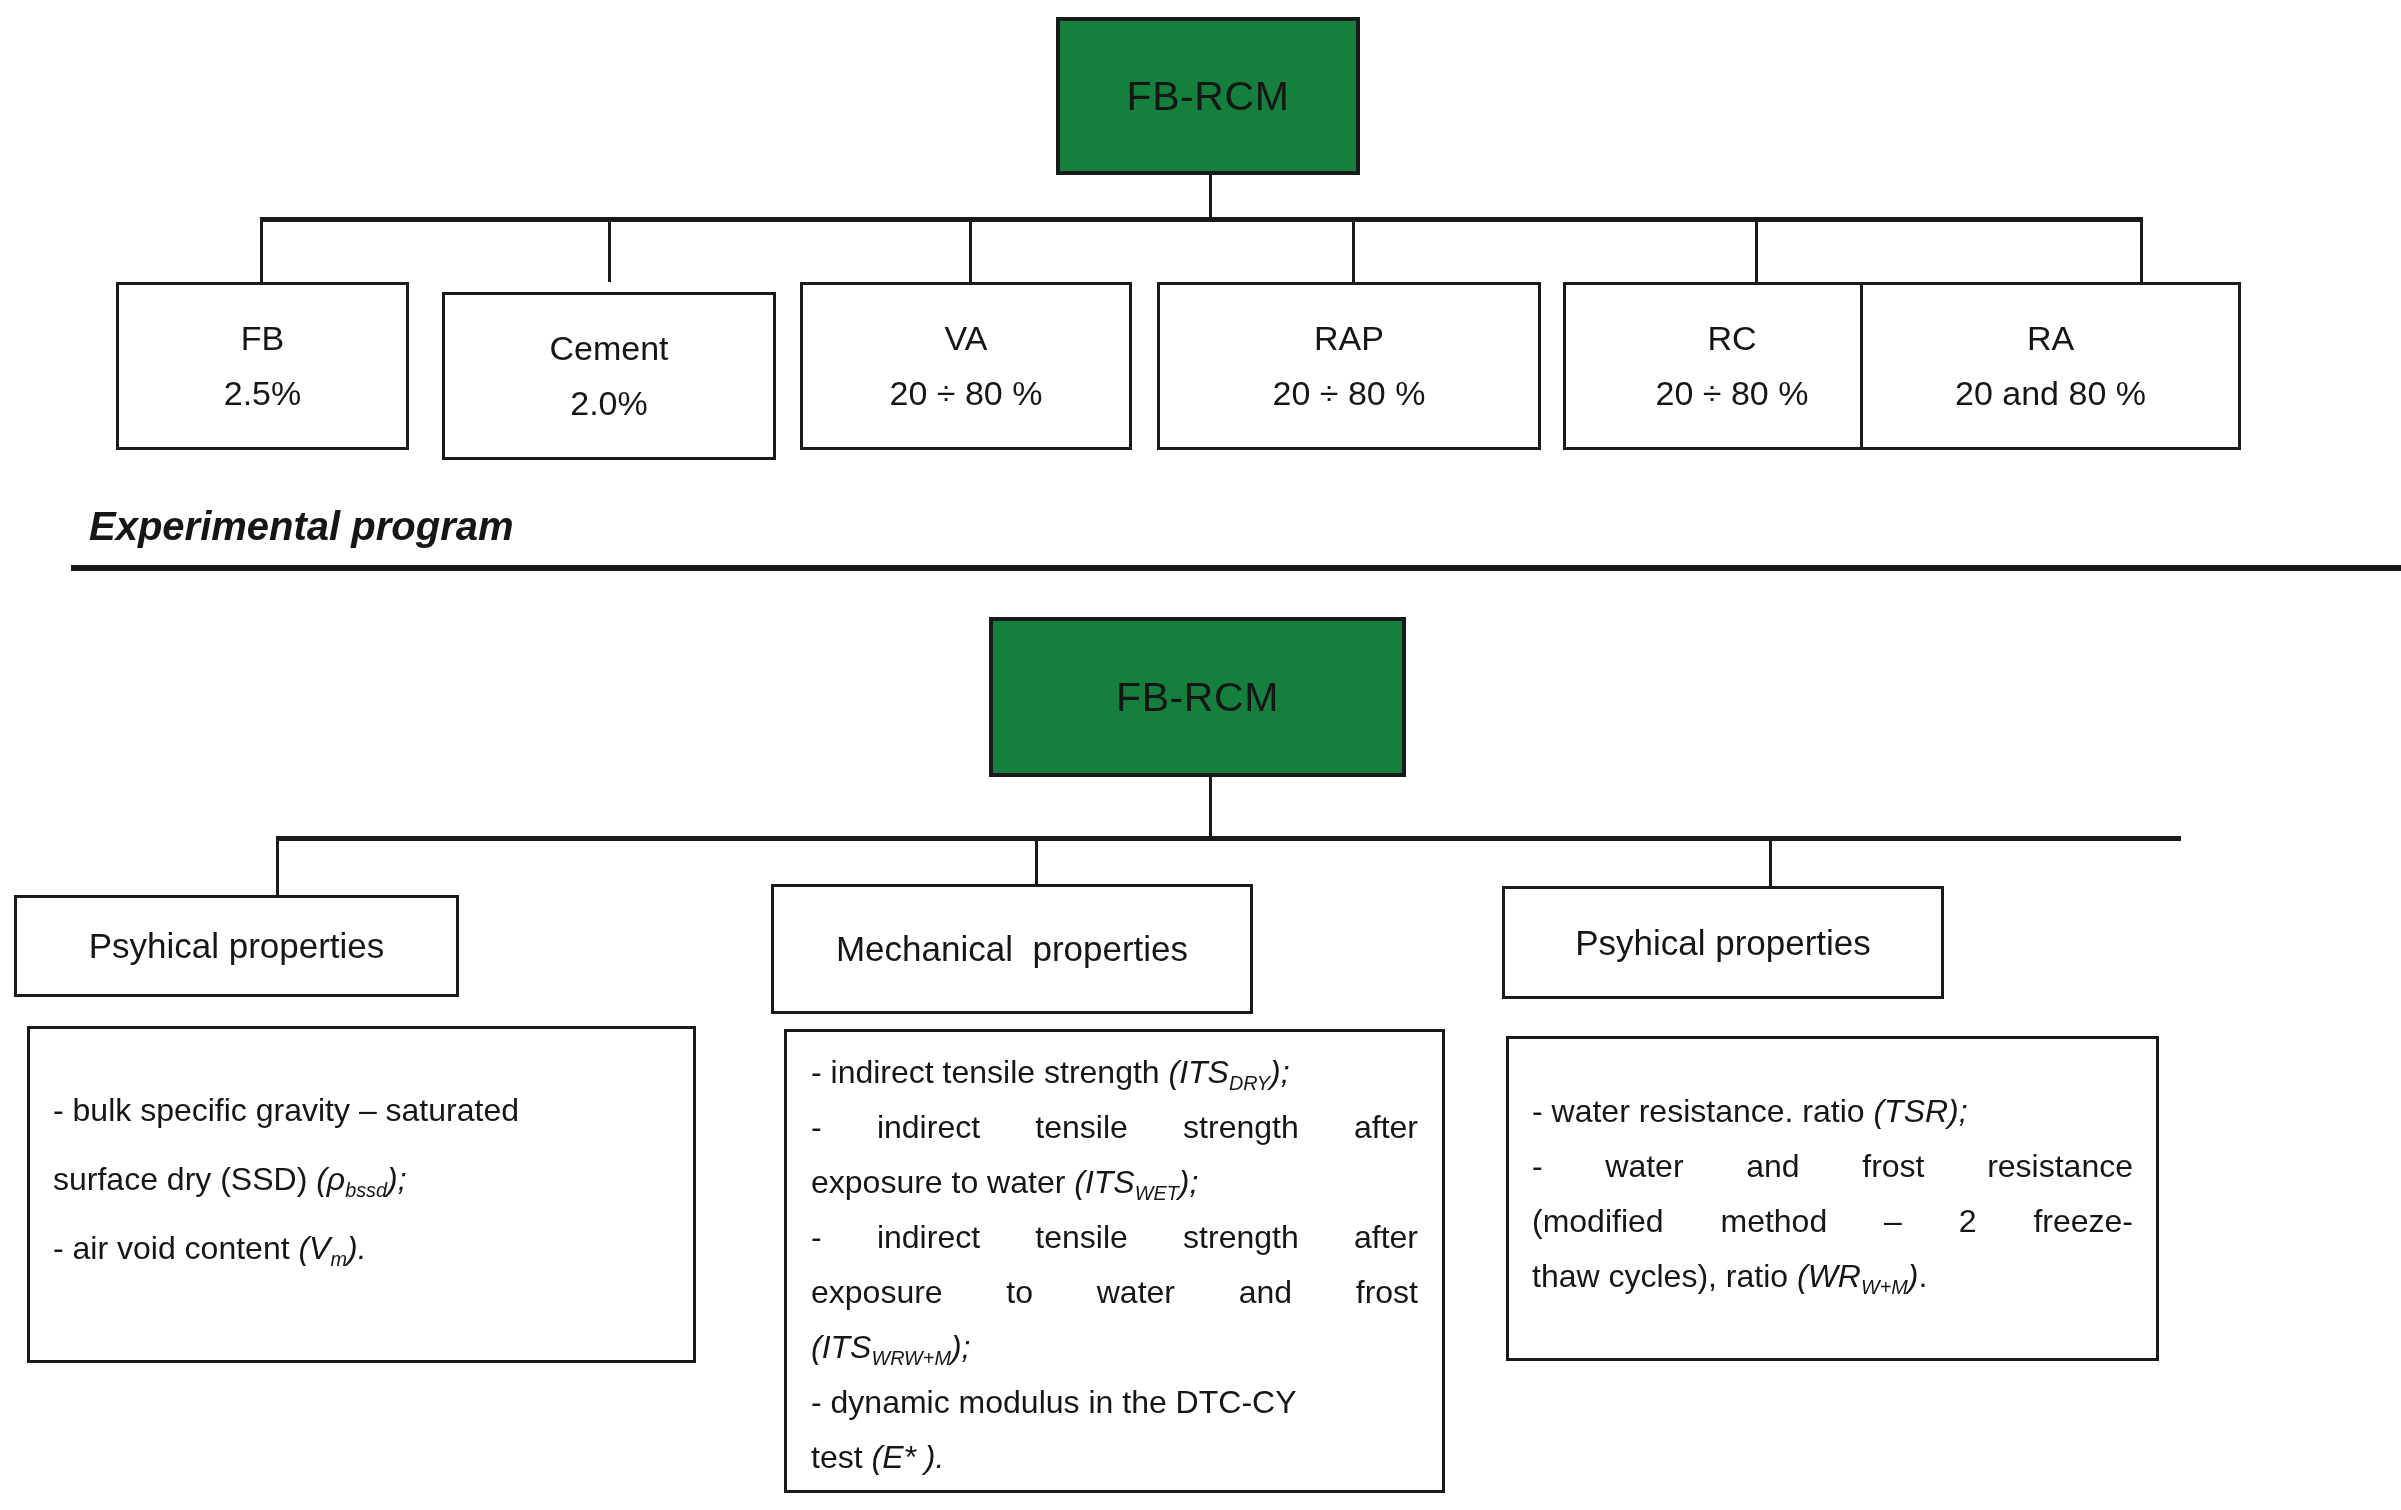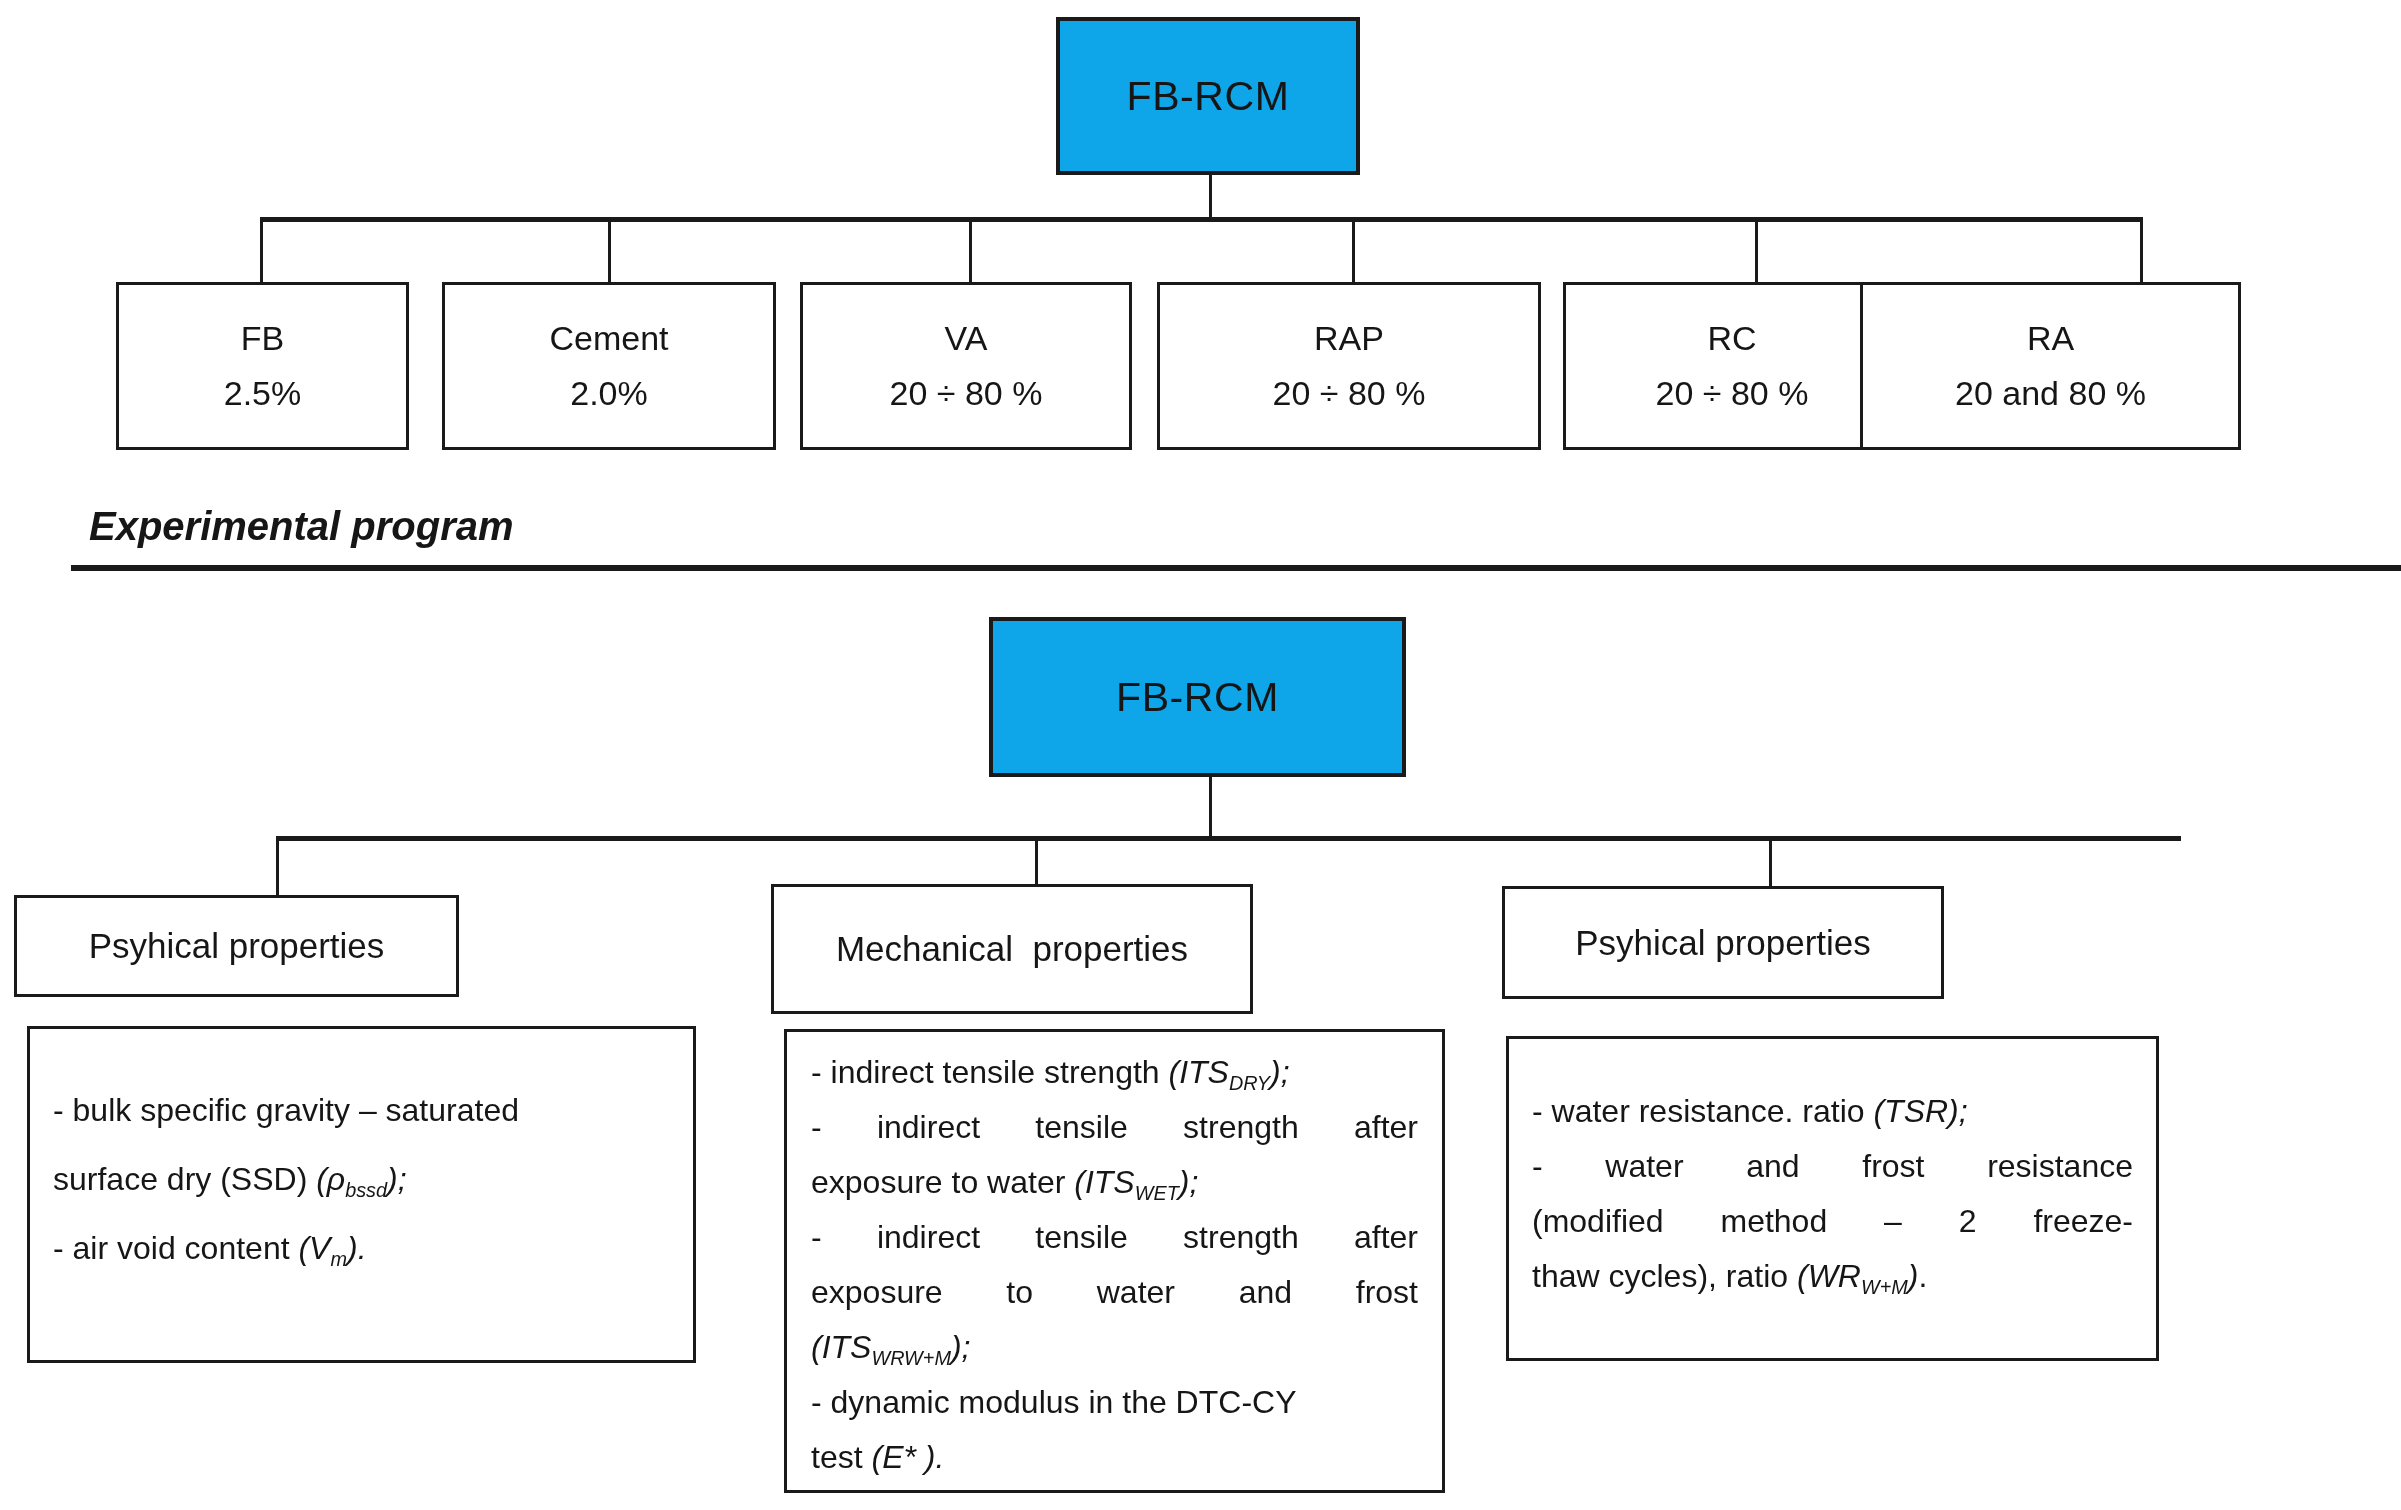--- a/index.html
+++ b/index.html
@@ -13,21 +13,21 @@
   }
   .box{
     position:absolute;
     background:#ffffff;
     border:3.6px solid #1a1a1a;
     box-sizing:border-box;
     display:flex;flex-direction:column;
     align-items:center;justify-content:center;
     text-align:center;
   }
-  .box.gray{background:#0ea5e9;border-width:4.2px;align-items:center;}
+  .box.gray{background:#15803d;border-width:4.2px;align-items:center;}
   .root-label{font-size:41px;letter-spacing:0.6px;}
   .child-name,.child-value{font-size:34px;line-height:55px;}
   .hdr-label{font-size:35px;white-space:pre;}
   .vline,.hline{position:absolute;background:#1a1a1a;}
   .section-title{
     position:absolute;left:89px;top:504px;
     font-size:40px;font-style:italic;font-weight:600;
   }
   .detail{
     position:absolute;
@@ -61,21 +61,21 @@
   <div class="vline" style="left:608px;top:222px;width:3px;height:60px;"></div>
   <div class="vline" style="left:969px;top:222px;width:3px;height:60px;"></div>
   <div class="vline" style="left:1352px;top:222px;width:3px;height:60px;"></div>
   <div class="vline" style="left:1755px;top:222px;width:3px;height:60px;"></div>
   <div class="vline" style="left:2140px;top:222px;width:3px;height:60px;"></div>
 
   <div class="box" style="left:116px;top:282px;width:293px;height:168px;">
     <div class="child-name">FB</div>
     <div class="child-value">2.5%</div>
   </div>
-  <div class="box" style="left:442px;top:282px;width:334px;height:168px;">
+  <div class="box" style="left:442px;top:292px;width:334px;height:168px;">
     <div class="child-name">Cement</div>
     <div class="child-value">2.0%</div>
   </div>
   <div class="box" style="left:800px;top:282px;width:332px;height:168px;">
     <div class="child-name">VA</div>
     <div class="child-value">20 ÷ 80 %</div>
   </div>
   <div class="box" style="left:1157px;top:282px;width:384px;height:168px;justify-content:center;">
     <div class="child-name">RAP</div>
     <div class="child-value">20 ÷ 80 %</div>

